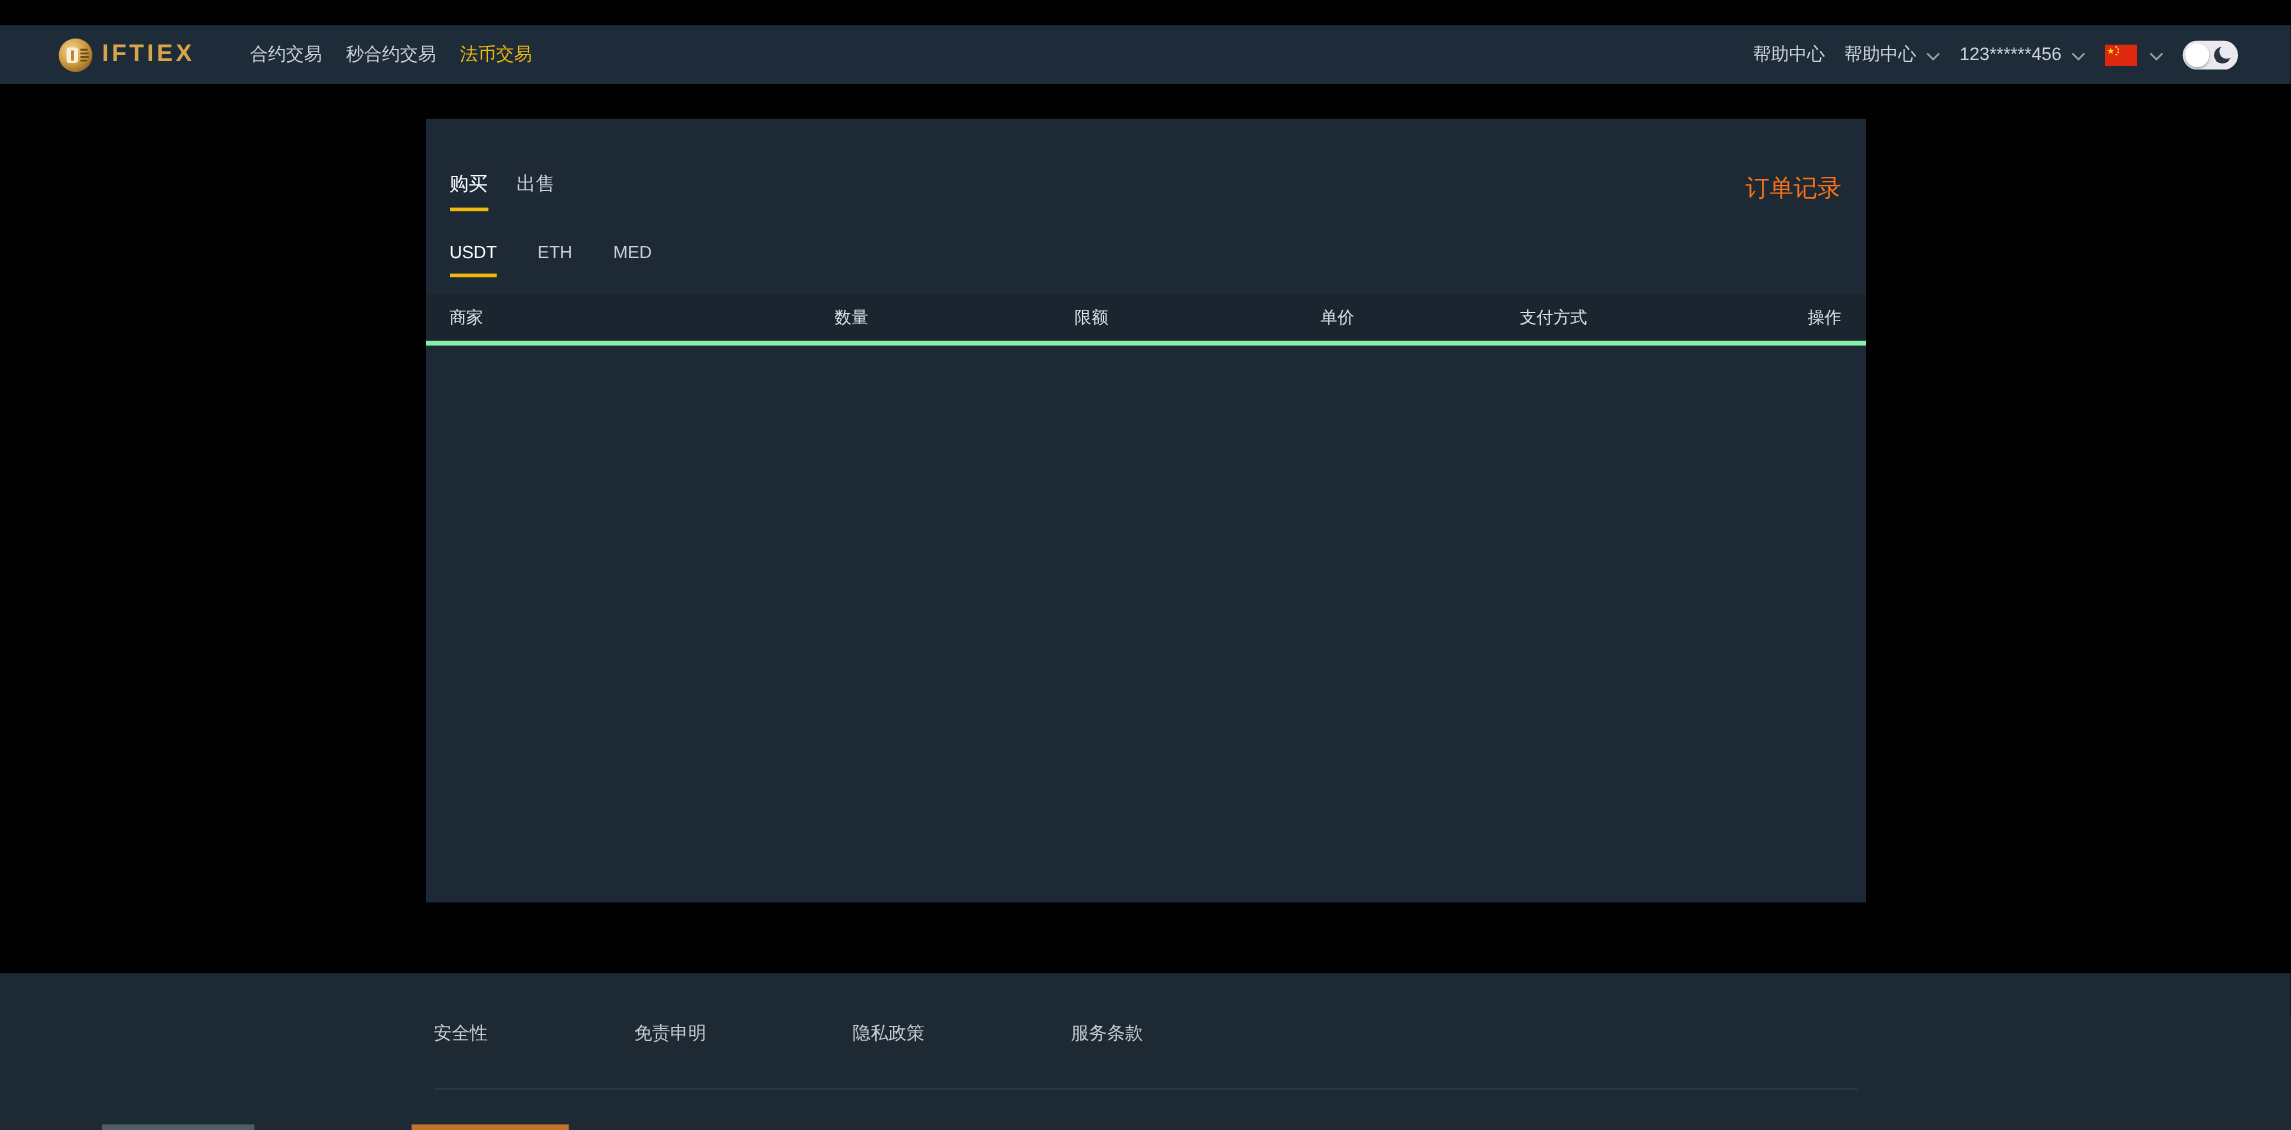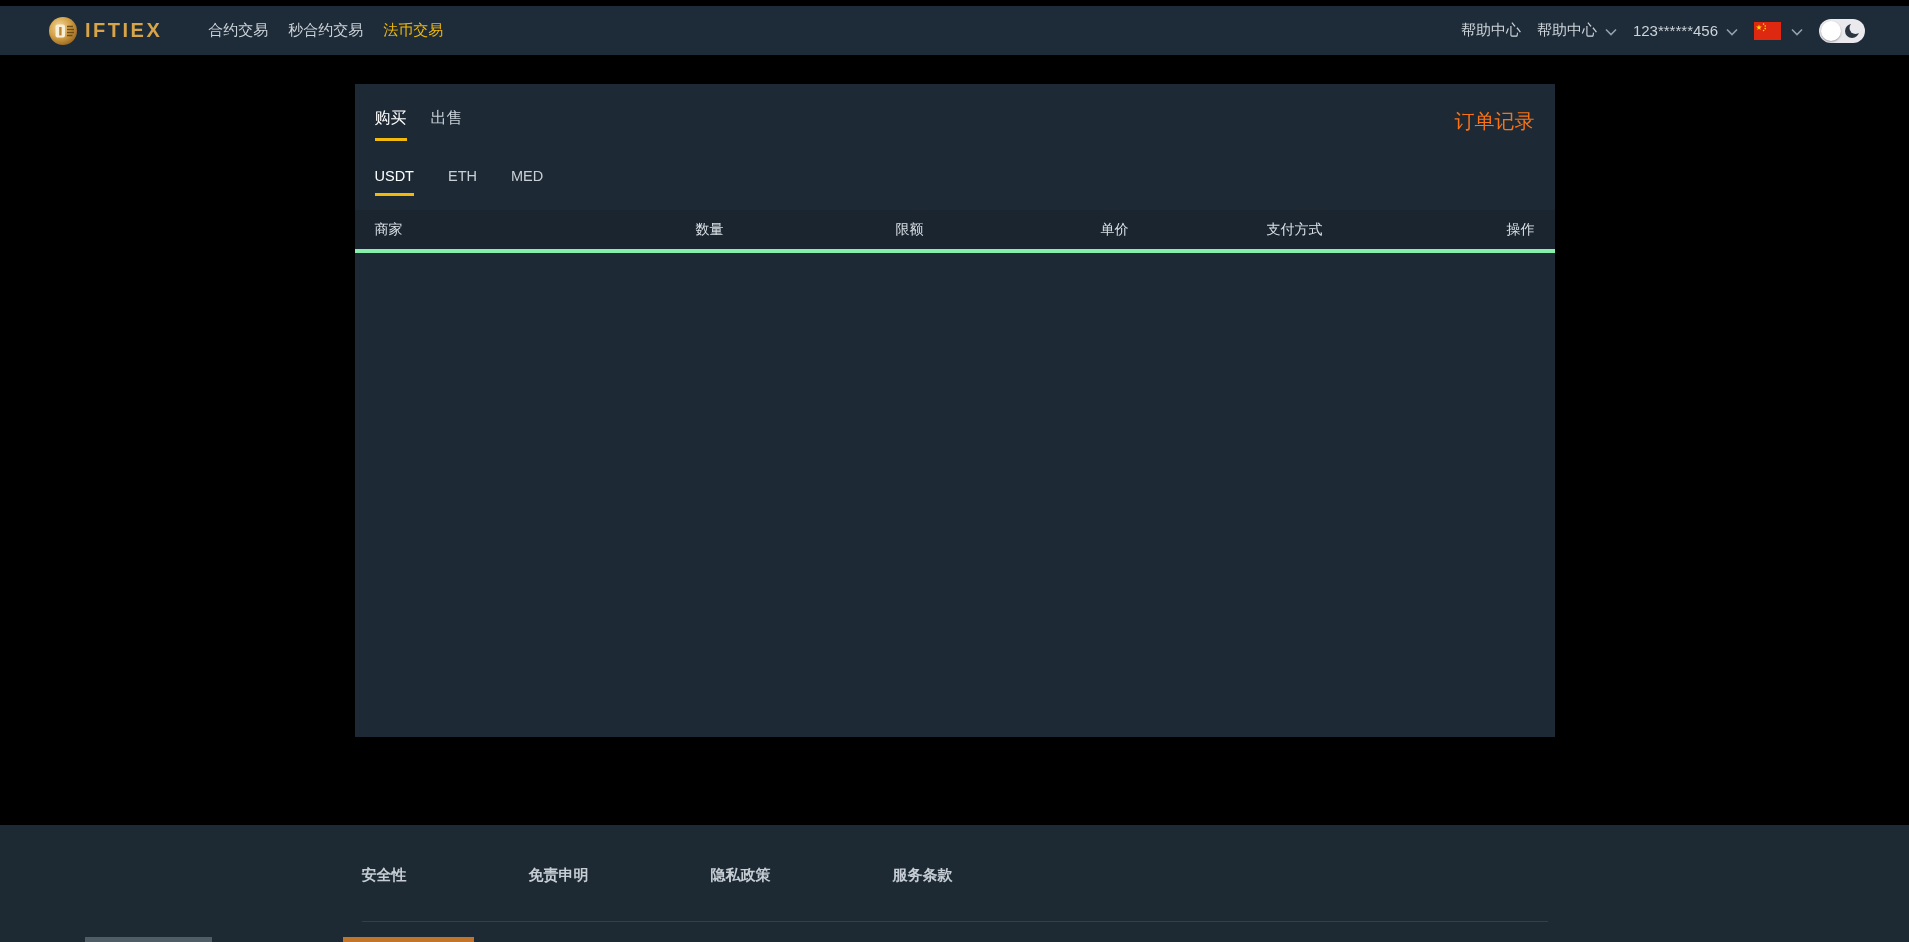--- a/index.html
+++ b/index.html
@@ -13,20 +13,21 @@
   }
 
   
   .topstrip { height:6px; background:#000; }
   .navbar {
     height:49px;
     background:#1e2b38;
     display:flex;
     align-items:center;
     padding:0 44px 0 48px;
+    margin-top:15px;
   }
   .brand { display:flex; align-items:center; gap:7px; cursor:pointer; }
   .brand-text {
     font-size:20px; font-weight:bold; letter-spacing:2.5px;
     color:#d7a44a;
   }
   .nav-links { display:flex; align-items:center; gap:20px; margin-left:46px; }
   .nav-link { font-size:15px; color:#ccd3d9; cursor:pointer; white-space:nowrap; }
   .nav-link.active { color:#f0b90b; }
   .nav-right { margin-left:auto; display:flex; align-items:center; gap:16px; }
@@ -51,20 +52,21 @@
   .main { height:724px; background:#000; }
   .card {
     width:1200px; height:653px;
     margin:0 auto; position:relative; top:29px;
     background:#1d2a36;
     display:flex; flex-direction:column;
   }
   .card-head {
     display:flex; justify-content:space-between; align-items:flex-start;
     padding:24px 20px 0 20px;
+    margin-top:20px;
   }
   .trade-tabs { display:flex; gap:24px; }
   .trade-tab {
     font-size:16px; color:#c8cfd6; cursor:pointer;
     padding-bottom:9px; border-bottom:3px solid transparent;
   }
   .trade-tab.active { color:#ffffff; border-bottom-color:#f0b90b; }
   .order-record { font-size:20px; color:#f97316; cursor:pointer; }
 
   .coin-tabs { display:flex; gap:34px; padding:0 20px; margin-top:27px; }
@@ -85,23 +87,22 @@
     padding:0 20px;
     font-size:14px; color:#dbe1e6;
   }
   .th { text-align:center; }
   .th:nth-child(1){ text-align:left; }
   .th:nth-child(6){ text-align:right; }
   .table-body { flex:1; }
 
   
   .footer {
-    position:absolute; left:0; bottom:0; width:100%; height:117px;
+    position:absolute; left:0; bottom:0; width:100%; height:131px;
     background:#1d2933;
-    font-weight:bold;
   }
   .footer-inner { width:1186px; margin:0 auto; }
   .footer-links { display:flex; gap:122px; padding-top:41px; }
   .footer-link { font-size:15px; color:#c6cdd4; cursor:pointer; }
   .footer-divider { margin-top:36px; border-top:1px solid #333f4a; }
   .footer-bottom {
     margin-top:23px; display:flex; justify-content:space-between; align-items:center;
   }
   .copyright { font-size:12px; color:#97a2ac; }
   .timestamp { display:flex; align-items:center; gap:11px; font-size:13px; color:#b3bec7; }

